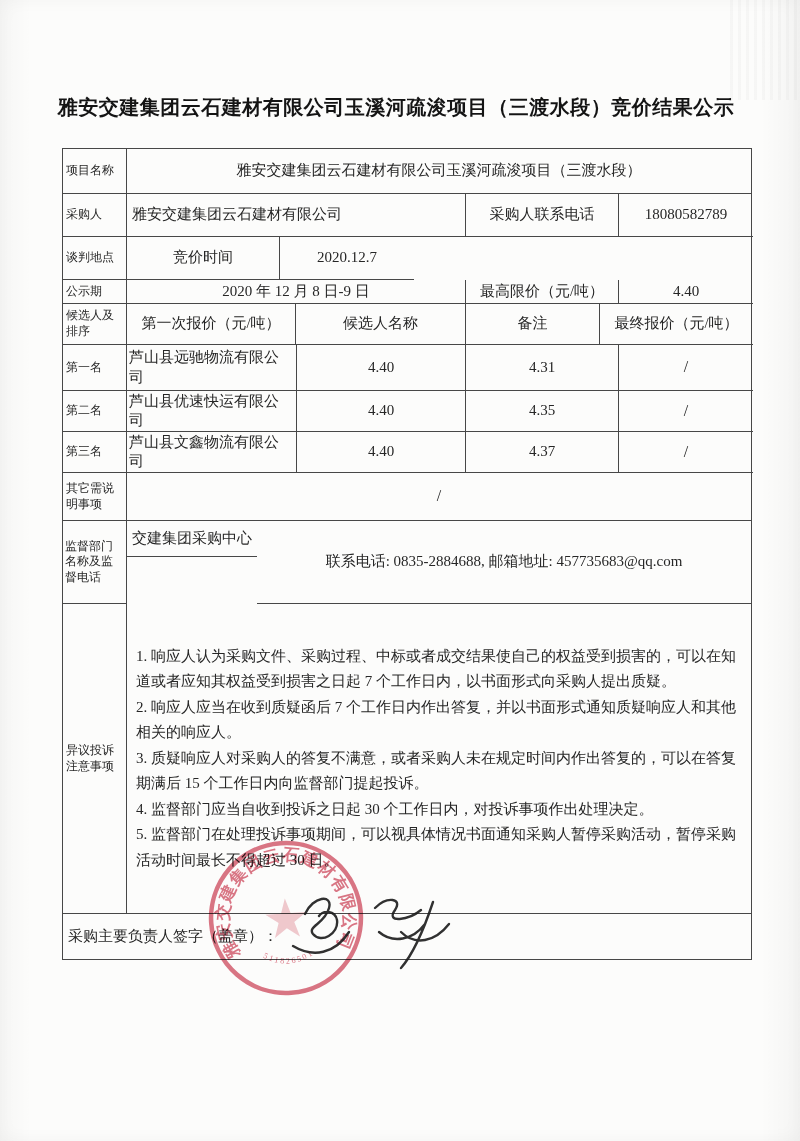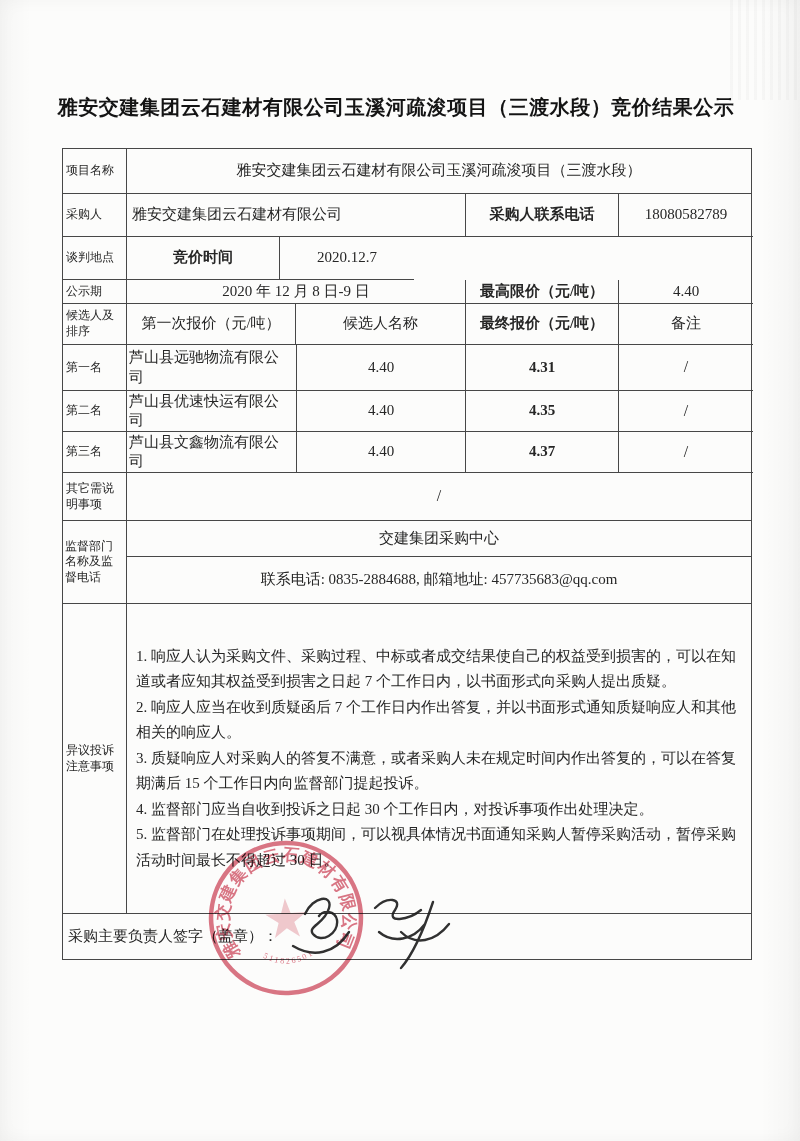--- a/index.html
+++ b/index.html
@@ -37,28 +37,28 @@
     border-bottom:1px solid #474747;
     display:flex;align-items:center;
     padding:2px 5px;
     line-height:1.3;
   }
   .td:last-child{border-right:none;}
   .tr.last .td{border-bottom:none;}
   .c1{width:64px;flex:0 0 auto;}
   .c2{width:170px;flex:0 0 auto;}
   .c3{width:169px;flex:0 0 auto;}
-  .c4{width:153px;flex:0 0 auto;font-weight:bold;}
+  .c4{width:153px;flex:0 0 auto;}
   .c5{width:134px;flex:0 0 auto;}
   .c23{width:339px;flex:0 0 auto;}
   .cfill{flex:1 1 auto;}
   .center{justify-content:center;text-align:center;}
   .label{font-size:12px;padding-left:3px;}
   .label.mid{justify-content:center;text-align:left;padding-left:2px;padding-right:2px;}
-  .stack{display:flex;flex-direction:column;flex:1 1 auto;justify-content:flex-end;}
+  .stack{display:flex;flex-direction:row;flex:1 1 auto;justify-content:flex-end;}
   .stack .td{width:auto;border-right:none;}
   .objection-body{
     display:flex;flex-direction:column;justify-content:center;
     align-items:stretch;padding:6px 9px;
   }
   .objection-body p{margin:0;line-height:25.5px;font-size:15px;text-align:left;}
   .slash{font-size:16px;}
   .sig-row-label{white-space:nowrap;}
   .stamp{
     position:absolute;left:206px;top:838px;width:160px;height:160px;
@@ -103,22 +103,22 @@
       <div class="td label c1">公示期</div>
       <div class="td center c23">2020 年 12 月 8 日-9 日</div>
       <div class="td center c4">最高限价（元/吨）</div>
       <div class="td center c5">4.40</div>
     </div>
 
     <div class="tr" style="height:41px">
       <div class="td label c1">候选人及排序</div>
       <div class="td center c3">第一次报价（元/吨）</div>
       <div class="td center c2">候选人名称</div>
+      <div class="td center c5">备注</div>
       <div class="td center c4">最终报价（元/吨）</div>
-      <div class="td center c5">备注</div>
     </div>
 
     <div class="tr" style="height:46px">
       <div class="td label c1">第一名</div>
       <div class="td c2" style="padding-left:2px">芦山县远驰物流有限公司</div>
       <div class="td center c3">4.40</div>
       <div class="td center c4">4.31</div>
       <div class="td center c5 slash">/</div>
     </div>
 

